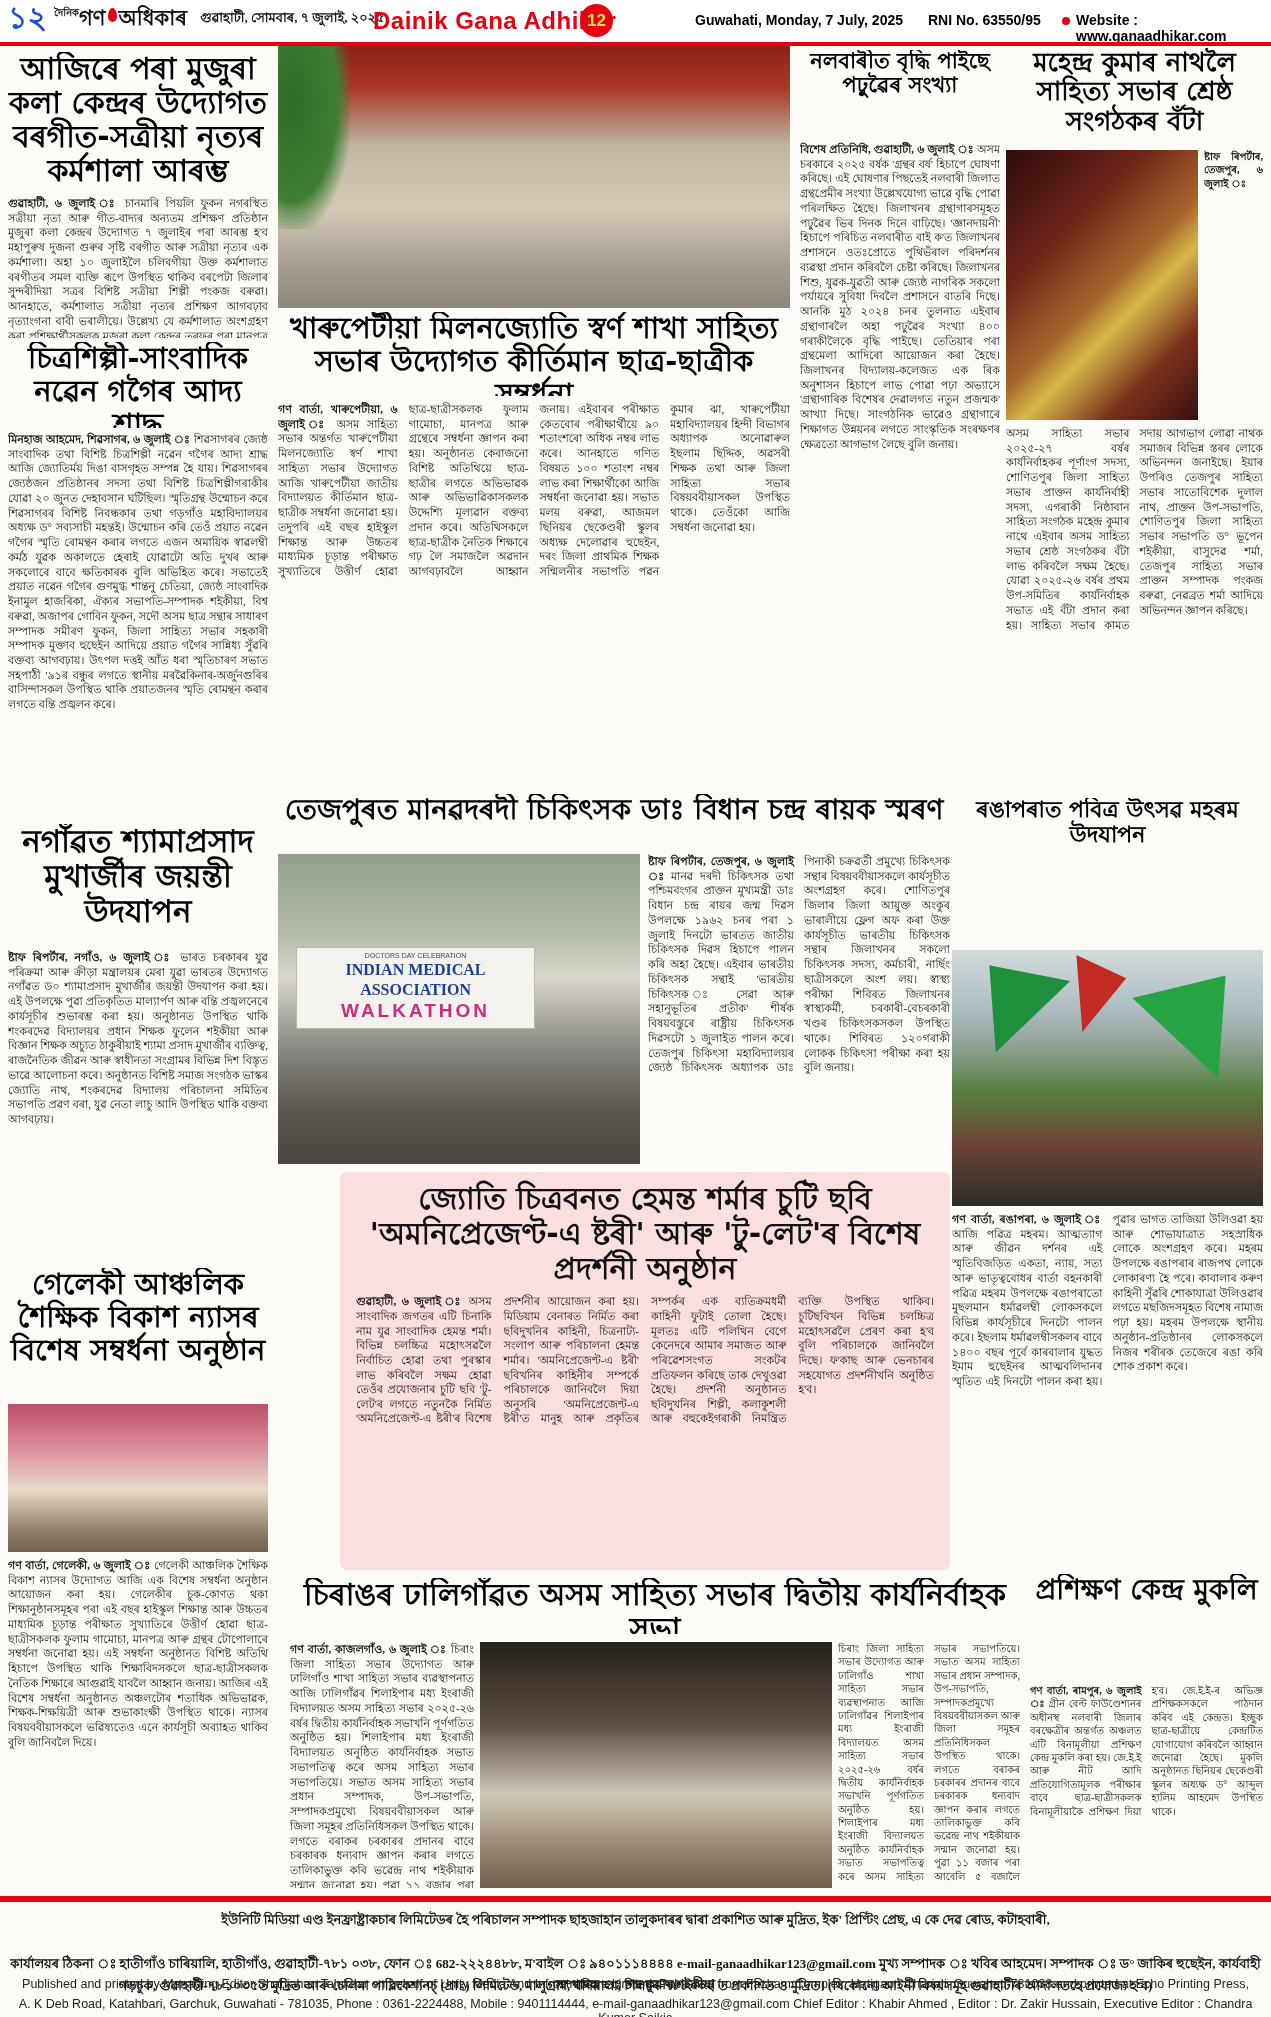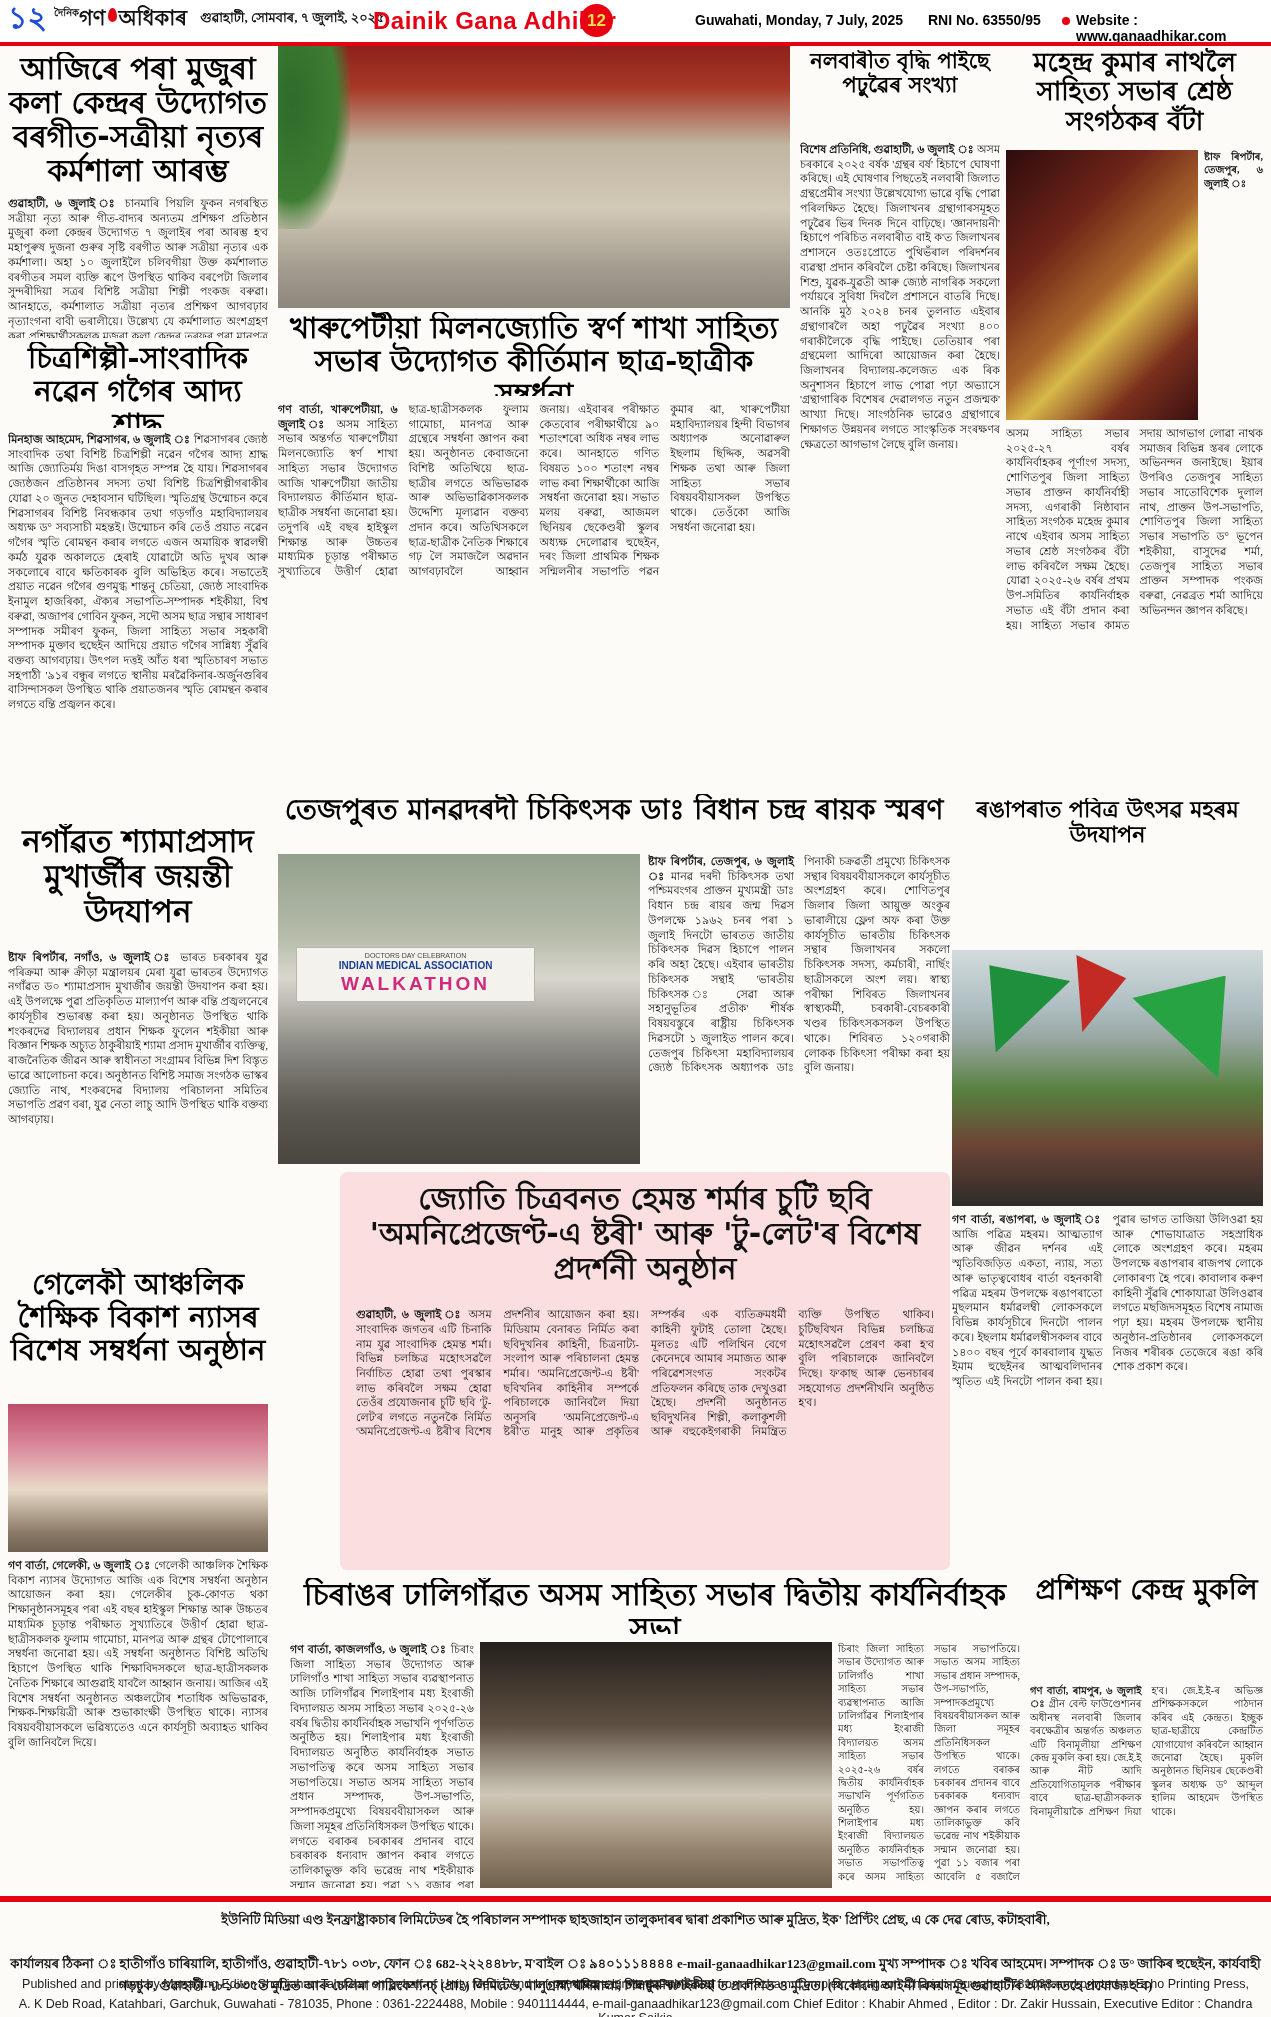--- a/index.html
+++ b/index.html
@@ -27,31 +27,31 @@
   .c2{column-count:2;column-gap:10px}
   .c4{column-count:4;column-gap:11px}
   
   .photo{position:absolute;overflow:hidden;background:#999}
   .ph-cert{background:linear-gradient(180deg,#8d211b 0%,#a83827 16%,#c0b6a2 38%,#d2c9b6 62%,#a59d90 84%,#8d867c 100%)}
   .ph-cert .foliage{position:absolute;left:0;top:0;width:14%;height:70%;background:radial-gradient(ellipse at 20% 30%,#2f6b2a 0%,#3f7d33 55%,transparent 75%)}
   .ph-award{background:linear-gradient(135deg,#2e0c0c 0%,#6e2418 30%,#a8652c 52%,#d8b84a 62%,#7a2f1c 80%,#3a1010 100%)}
   .ph-geleki{background:linear-gradient(180deg,#bd4f69 0%,#d9889a 28%,#e9dac9 58%,#8d7c69 86%,#6f6152 100%)}
   .ph-walk{background:linear-gradient(180deg,#93a08c 0%,#b4bba9 26%,#d9d7cd 40%,#8b8a84 62%,#5c5852 82%,#4a463f 100%)}
   .wbanner{position:absolute;left:5%;top:30%;width:66%;background:#f4f2ec;border:1px solid #b9b6ad;text-align:center;padding:4px 4px 5px}
-  .wb1{color:#1b3f93;font-family:Liberation Sans, sans-serif;font-weight:bold;font-size:10px;line-height:1.2}
+  .wb1{color:#1b3f93;font-family:Liberation Serif, serif;font-weight:bold;font-size:16px;line-height:1.2}
   .wb0{color:#444;font-family:"Liberation Sans",sans-serif;font-size:7px;line-height:1.2}
   .wb2{color:#d02a7e;font-family:"Liberation Sans",sans-serif;font-weight:bold;font-size:19px;letter-spacing:3px;line-height:1.25}
   .ph-muh{background:linear-gradient(180deg,#d3dbdc 0%,#aebec2 22%,#9aa8a4 34%,#57803f 55%,#6c4436 76%,#2e2b28 100%)}
   .flag{position:absolute}
   .fl-g1{left:12%;top:6%;width:26%;height:34%;background:#1e8f3a;clip-path:polygon(0 0,100% 18%,8% 100%)}
   .fl-g2{left:58%;top:10%;width:30%;height:40%;background:#27a344;clip-path:polygon(100% 0,0 22%,92% 100%)}
   .fl-r1{left:40%;top:2%;width:16%;height:30%;background:#c22a23;clip-path:polygon(0 0,100% 30%,12% 100%)}
   .ph-chirang{background:linear-gradient(180deg,#24201c 0%,#5e5042 34%,#cfc8b8 62%,#97866e 84%,#6d5f4c 100%)}
   .pinkbox{position:absolute;background:#fbdfe0;border-radius:7px;padding:10px 16px}
-  .pinkbox .hl2{font-family:"DejaVu Sans","Liberation Sans",sans-serif;font-weight:bold;text-align:center;line-height:1.16;margin-bottom:21px}
+  .pinkbox .hl2{font-family:"DejaVu Sans","Liberation Sans",sans-serif;font-weight:bold;text-align:center;line-height:1.16;margin-bottom:8px}
   .pinkbox .bd2{font-size:11px;line-height:1.33;text-align:justify;overflow:hidden;column-count:4;column-gap:12px}
   
   .foot-line{position:absolute;left:0;width:1271px;text-align:center;font-weight:bold;font-size:13px}
   .foot-en{font-family:"Liberation Sans",sans-serif;font-weight:normal;font-size:12.5px;color:#222}
 </style>
 </head>
 <body>
 
 <div class="page">
 

